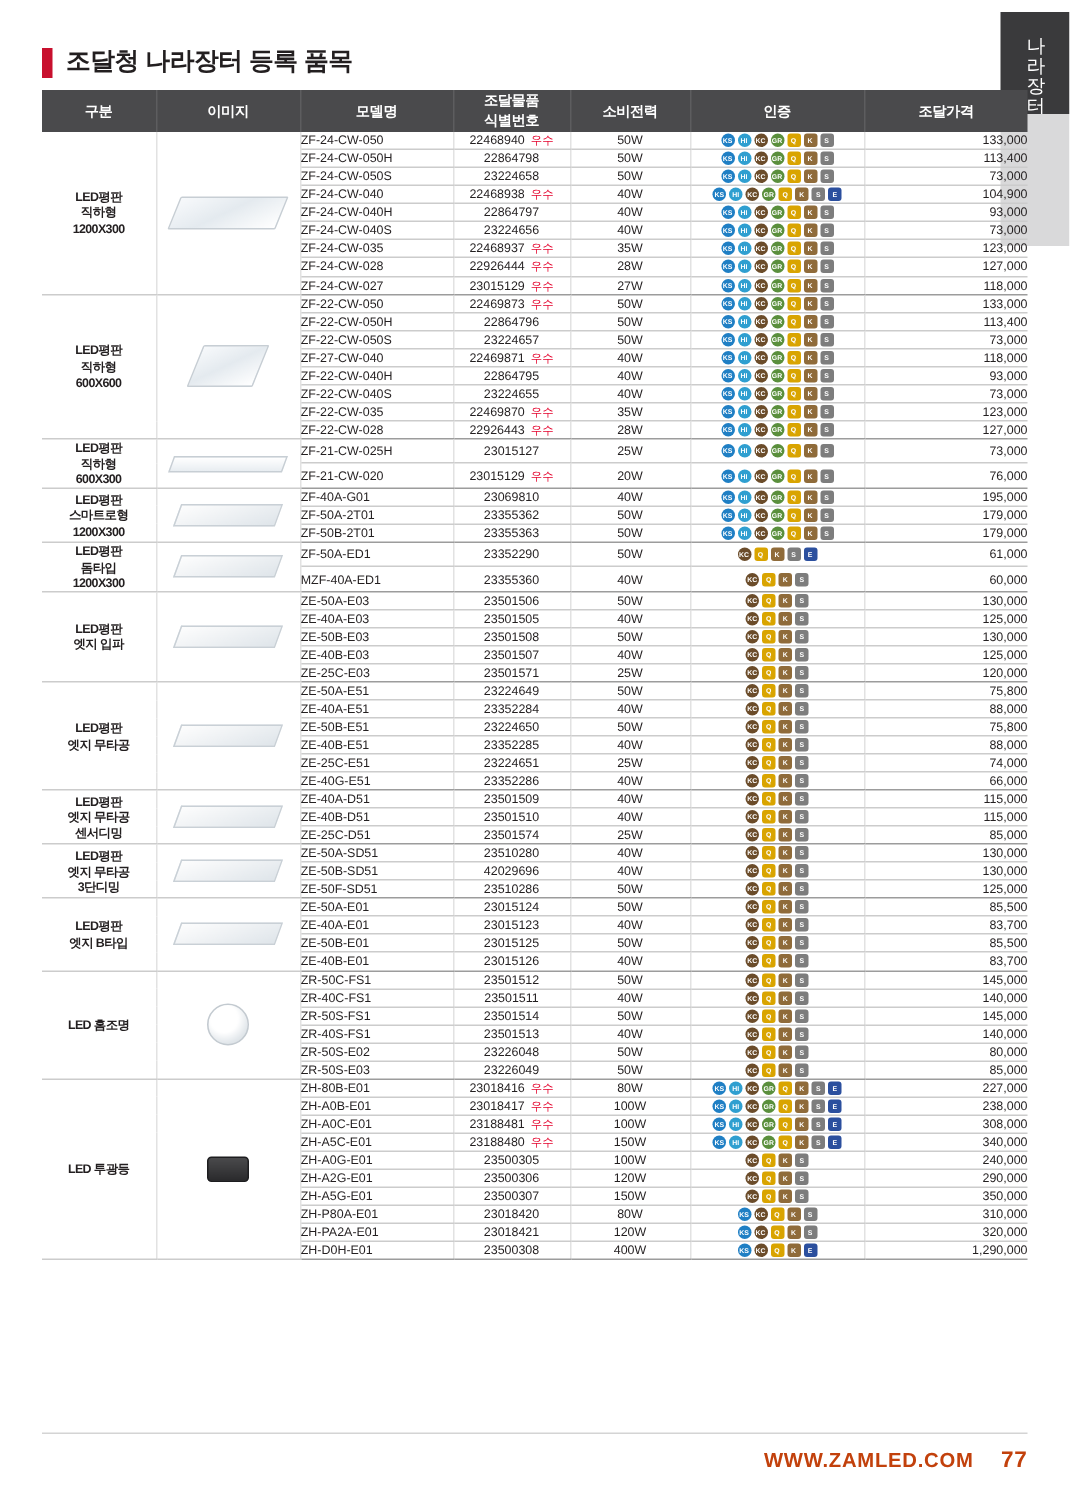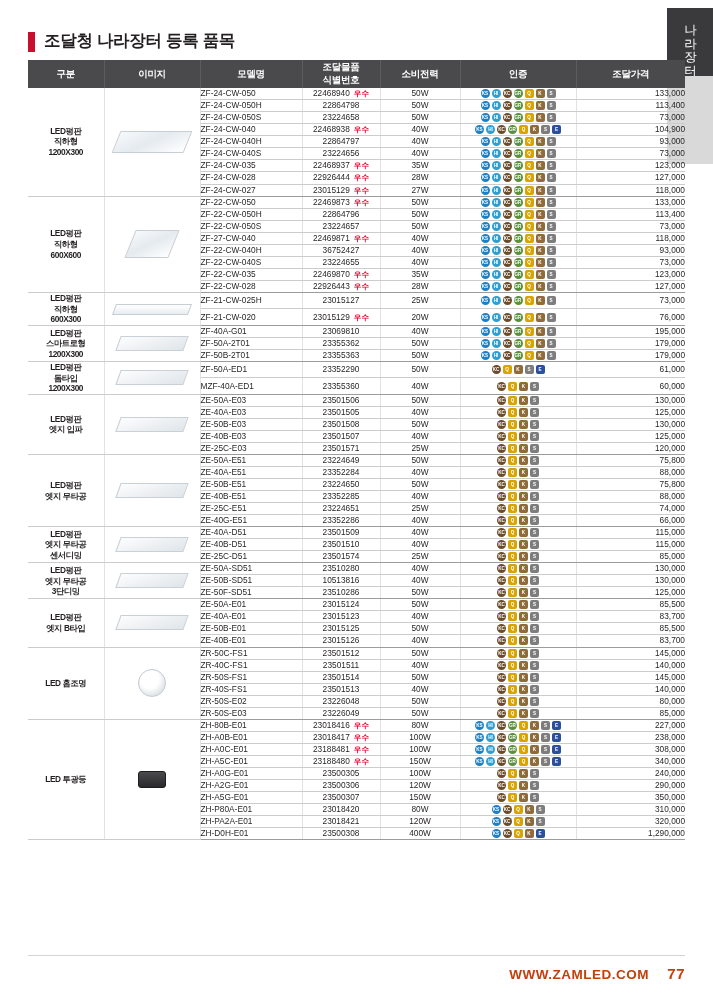--- a/index.html
+++ b/index.html
@@ -51,21 +51,21 @@
     border-right:1px solid #e2e2e2;
   }
   .img-cell{border-right:1px solid #e2e2e2;text-align:center;}
   .model-cell{padding:3px 0 3px 7px;line-height:1.33;border-right:1px solid #e2e2e2;}
   .code-cell{padding:3px 0;text-align:center;line-height:1.33;border-right:1px solid #e2e2e2;position:relative;}
   .watt-cell{padding:3px 0;text-align:center;line-height:1.33;border-right:1px solid #e2e2e2;}
   .cert-cell{border-right:1px solid #e2e2e2;padding:3px 0;}
   .price-cell{padding:3px 8px 3px 0;text-align:right;line-height:1.33;}
   .grp-sep{border-bottom:1px solid #9c9c9c !important;}
 
-  .woosu{color:#e4002b;font-weight:bold;font-size:7.6px;margin-left:4px;margin-top:40px;}
+  .woosu{color:#e4002b;font-weight:normal;font-size:7.6px;margin-left:4px;margin-top:40px;}
   .code-row{white-space:nowrap;}
 
   
   .certs{display:flex;justify-content:center;align-items:center;gap:2px;min-height:9px;}
   .cert{
     width:9px;height:9px;border-radius:50%;
     font-size:4.6px;line-height:9px;text-align:center;color:#fff;
     font-weight:bold;display:inline-block;
   }
   .cert.ks{background:#1f7fc4;}
@@ -374,21 +374,21 @@
             <span class="cert gr">GR</span>
             <span class="cert ye">Q</span>
             <span class="cert kr">K</span>
             <span class="cert gy">S</span>
           </div>
         </td>
         <td class="price-cell">118,000</td>
       </tr>
       <tr>
         <td class="model-cell">ZF-22-CW-040H</td>
-        <td class="code-cell"><span class="code-row">36752427</span></td>
+        <td class="code-cell"><span class="code-row">22864795</span></td>
         <td class="watt-cell">40W</td>
         <td class="cert-cell">
           <div class="certs">
             <span class="cert ks">KS</span>
             <span class="cert hi">HI</span>
             <span class="cert kc">KC</span>
             <span class="cert gr">GR</span>
             <span class="cert ye">Q</span>
             <span class="cert kr">K</span>
             <span class="cert gy">S</span>
@@ -808,21 +808,21 @@
             <span class="cert kc">KC</span>
             <span class="cert ye">Q</span>
             <span class="cert kr">K</span>
             <span class="cert gy">S</span>
           </div>
         </td>
         <td class="price-cell">130,000</td>
       </tr>
       <tr>
         <td class="model-cell">ZE-50B-SD51</td>
-        <td class="code-cell"><span class="code-row">10513816</span></td>
+        <td class="code-cell"><span class="code-row">42029696</span></td>
         <td class="watt-cell">40W</td>
         <td class="cert-cell">
           <div class="certs">
             <span class="cert kc">KC</span>
             <span class="cert ye">Q</span>
             <span class="cert kr">K</span>
             <span class="cert gy">S</span>
           </div>
         </td>
         <td class="price-cell">130,000</td>

